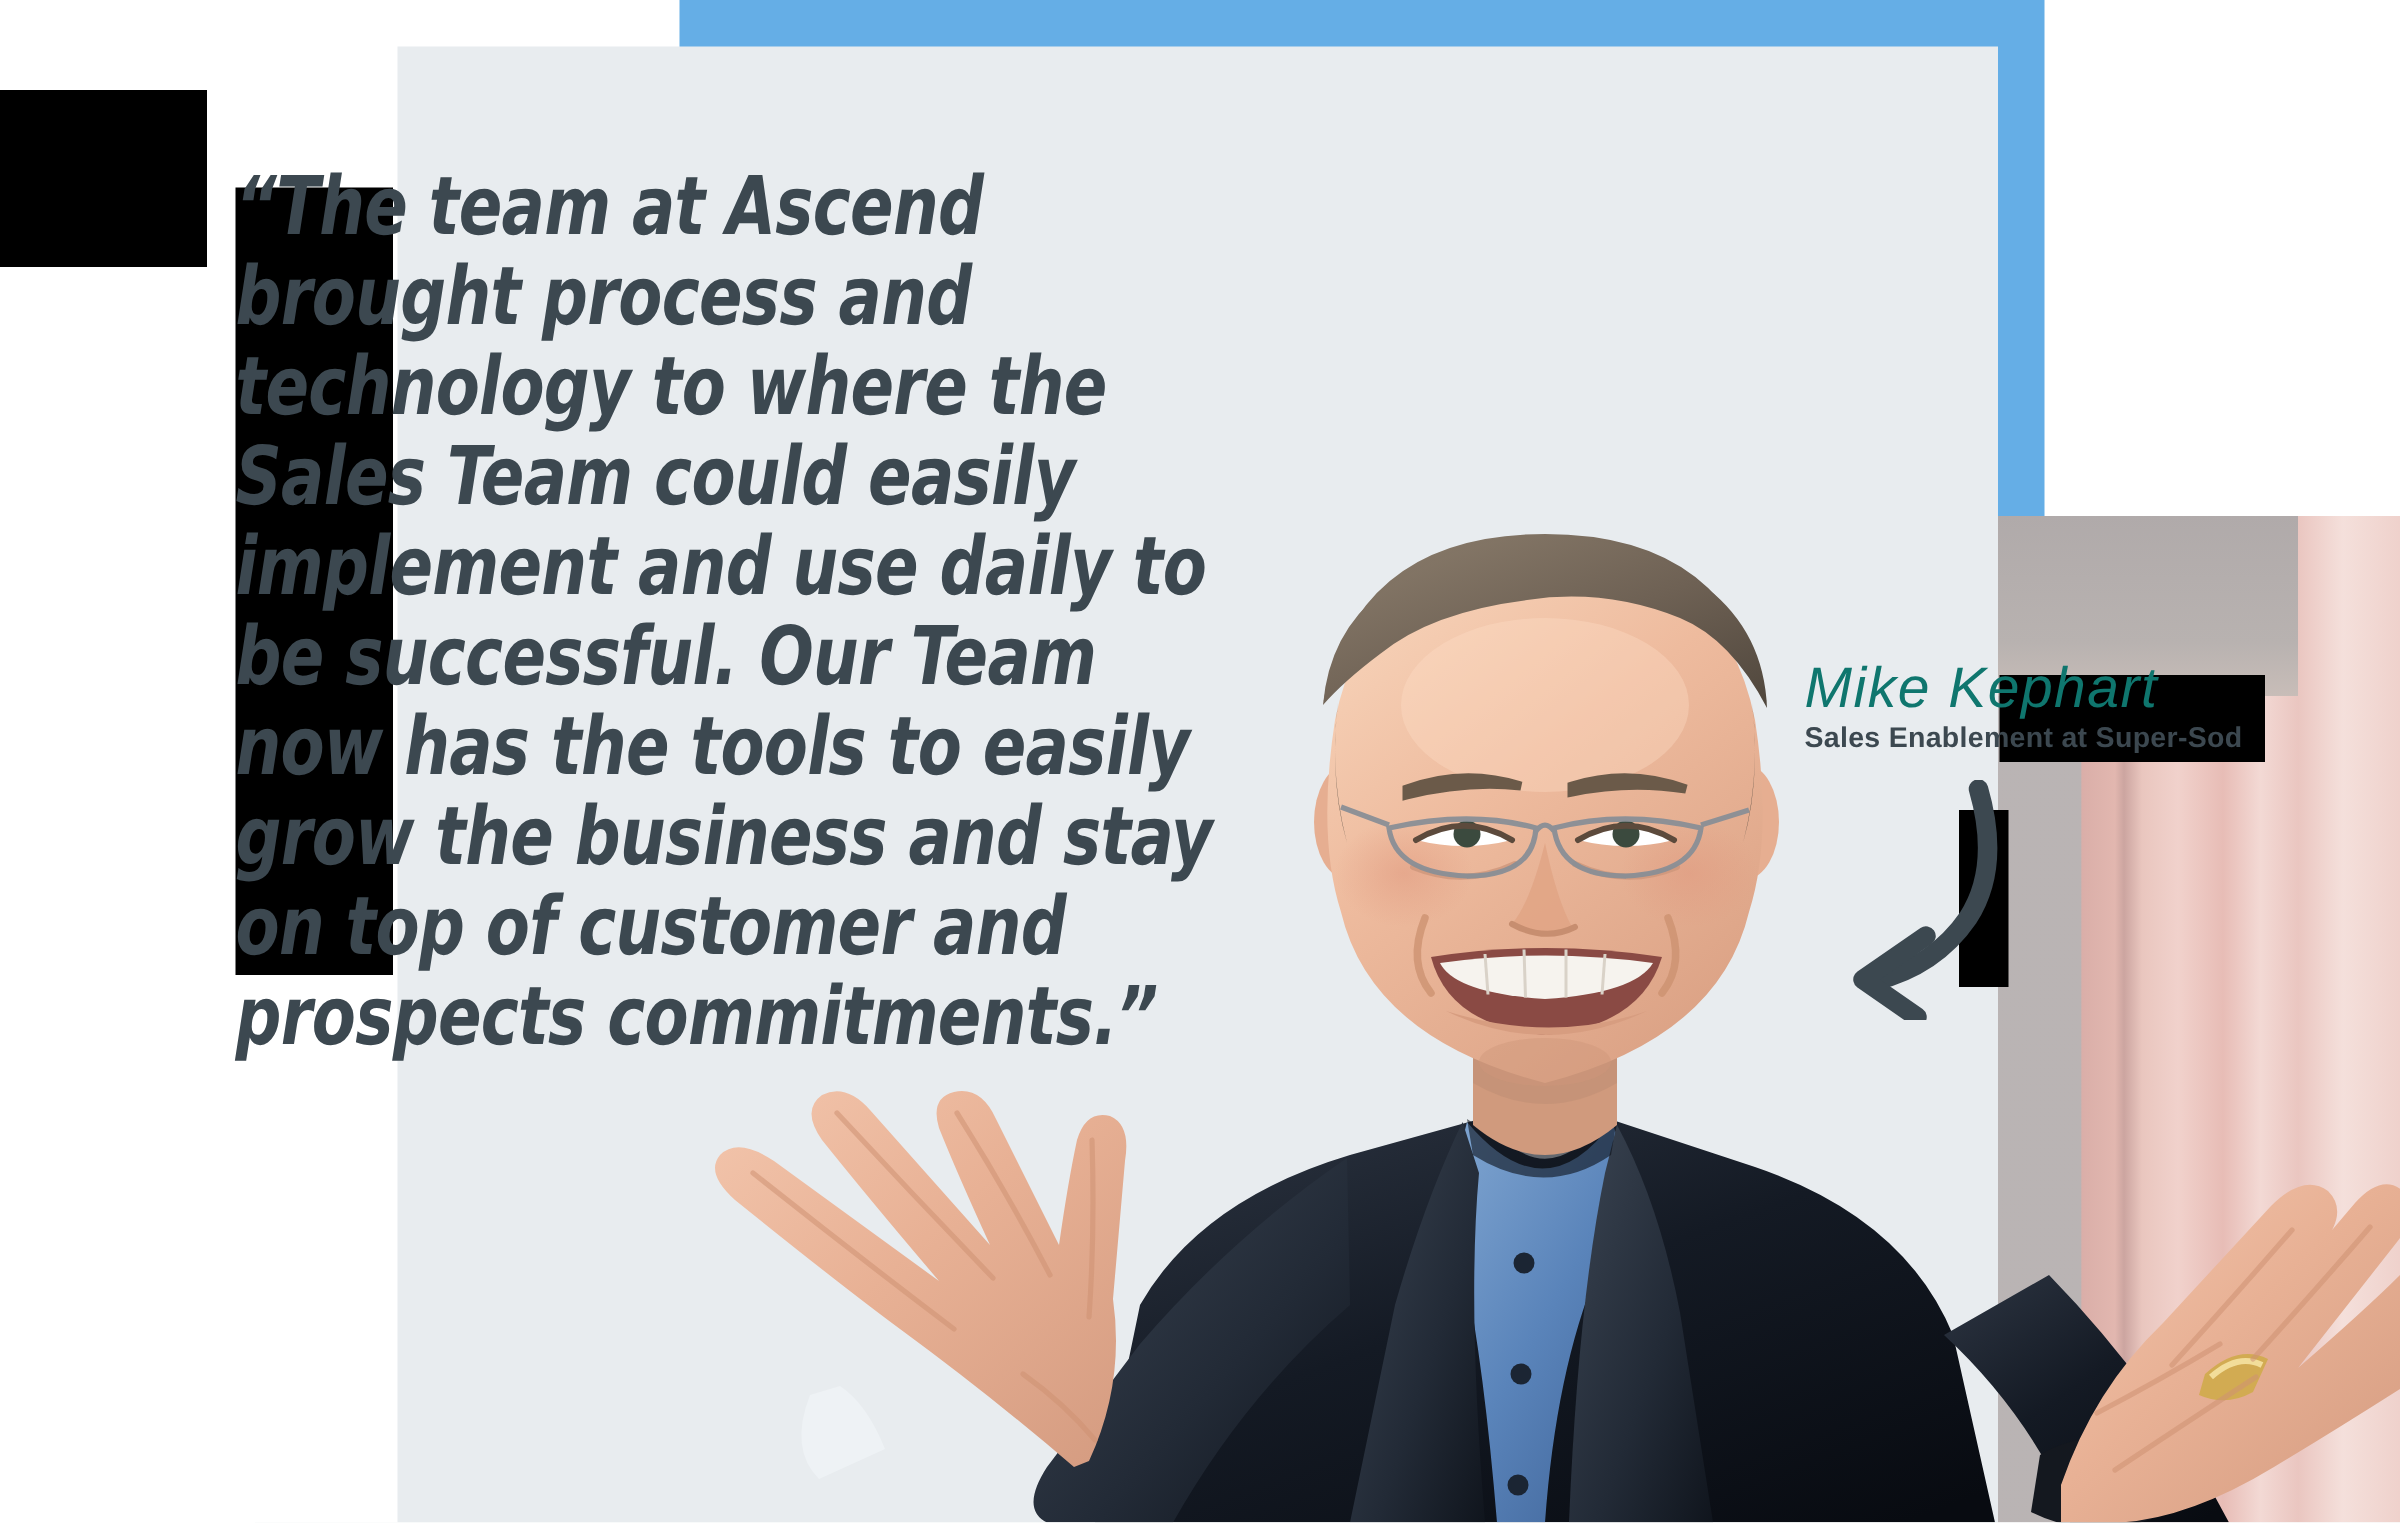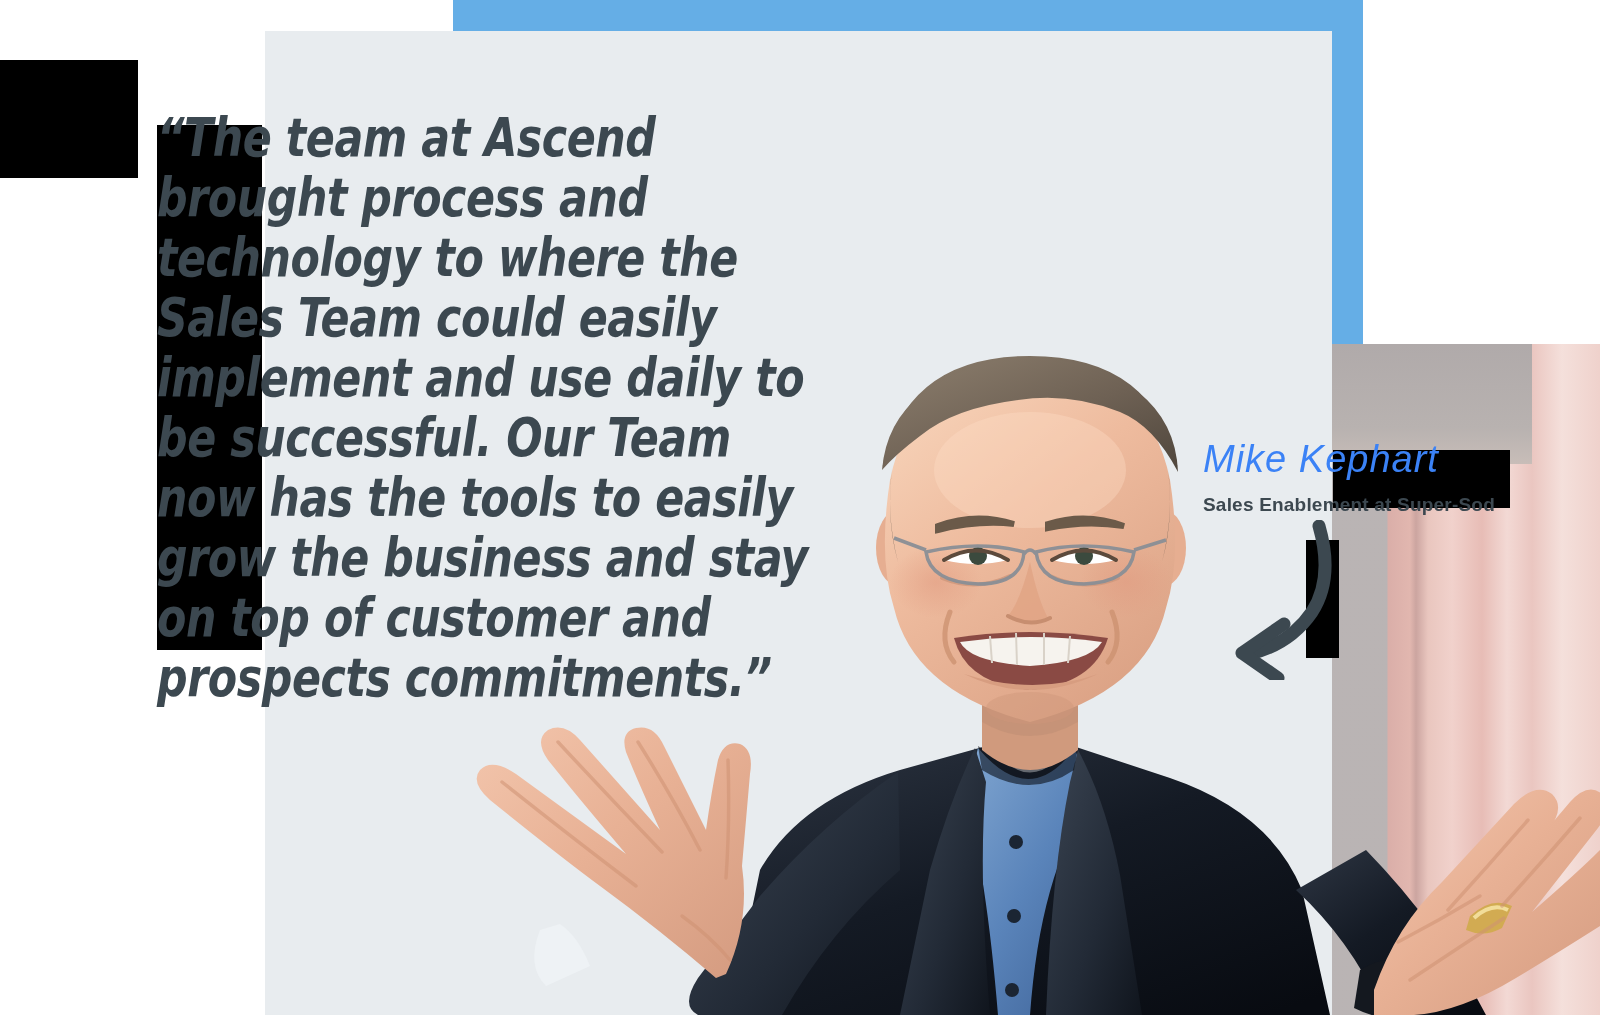--- a/index.html
+++ b/index.html
@@ -161,38 +161,38 @@
 
   
   .attribution {
     position: absolute;
     left: 1203px;
     top: 438px;
     z-index: 8;
     width: 340px;
   }
   .person-name {
-    color: #3b82f6;
+    color: #0f766e;
     font-family: "Liberation Sans Narrow", "Liberation Sans", sans-serif;
     font-style: italic;
     font-size: 38px;
     font-weight: 400;
     line-height: 42px;
     letter-spacing: 1px;
     white-space: nowrap;
   }
   .person-role {
     color: #3c4850;
     font-family: "Liberation Sans", "DejaVu Sans", sans-serif;
     font-size: 19px;
     font-weight: 700;
     line-height: 26px;
     letter-spacing: 0.2px;
     white-space: nowrap;
-    margin-top: 12px;
+    margin-top: 0;
     width: 307px;
     overflow: hidden;
   }
 
   .arrow-svg {
     position: absolute;
     left: 1216px;
     top: 520px;
     z-index: 9;
   }

